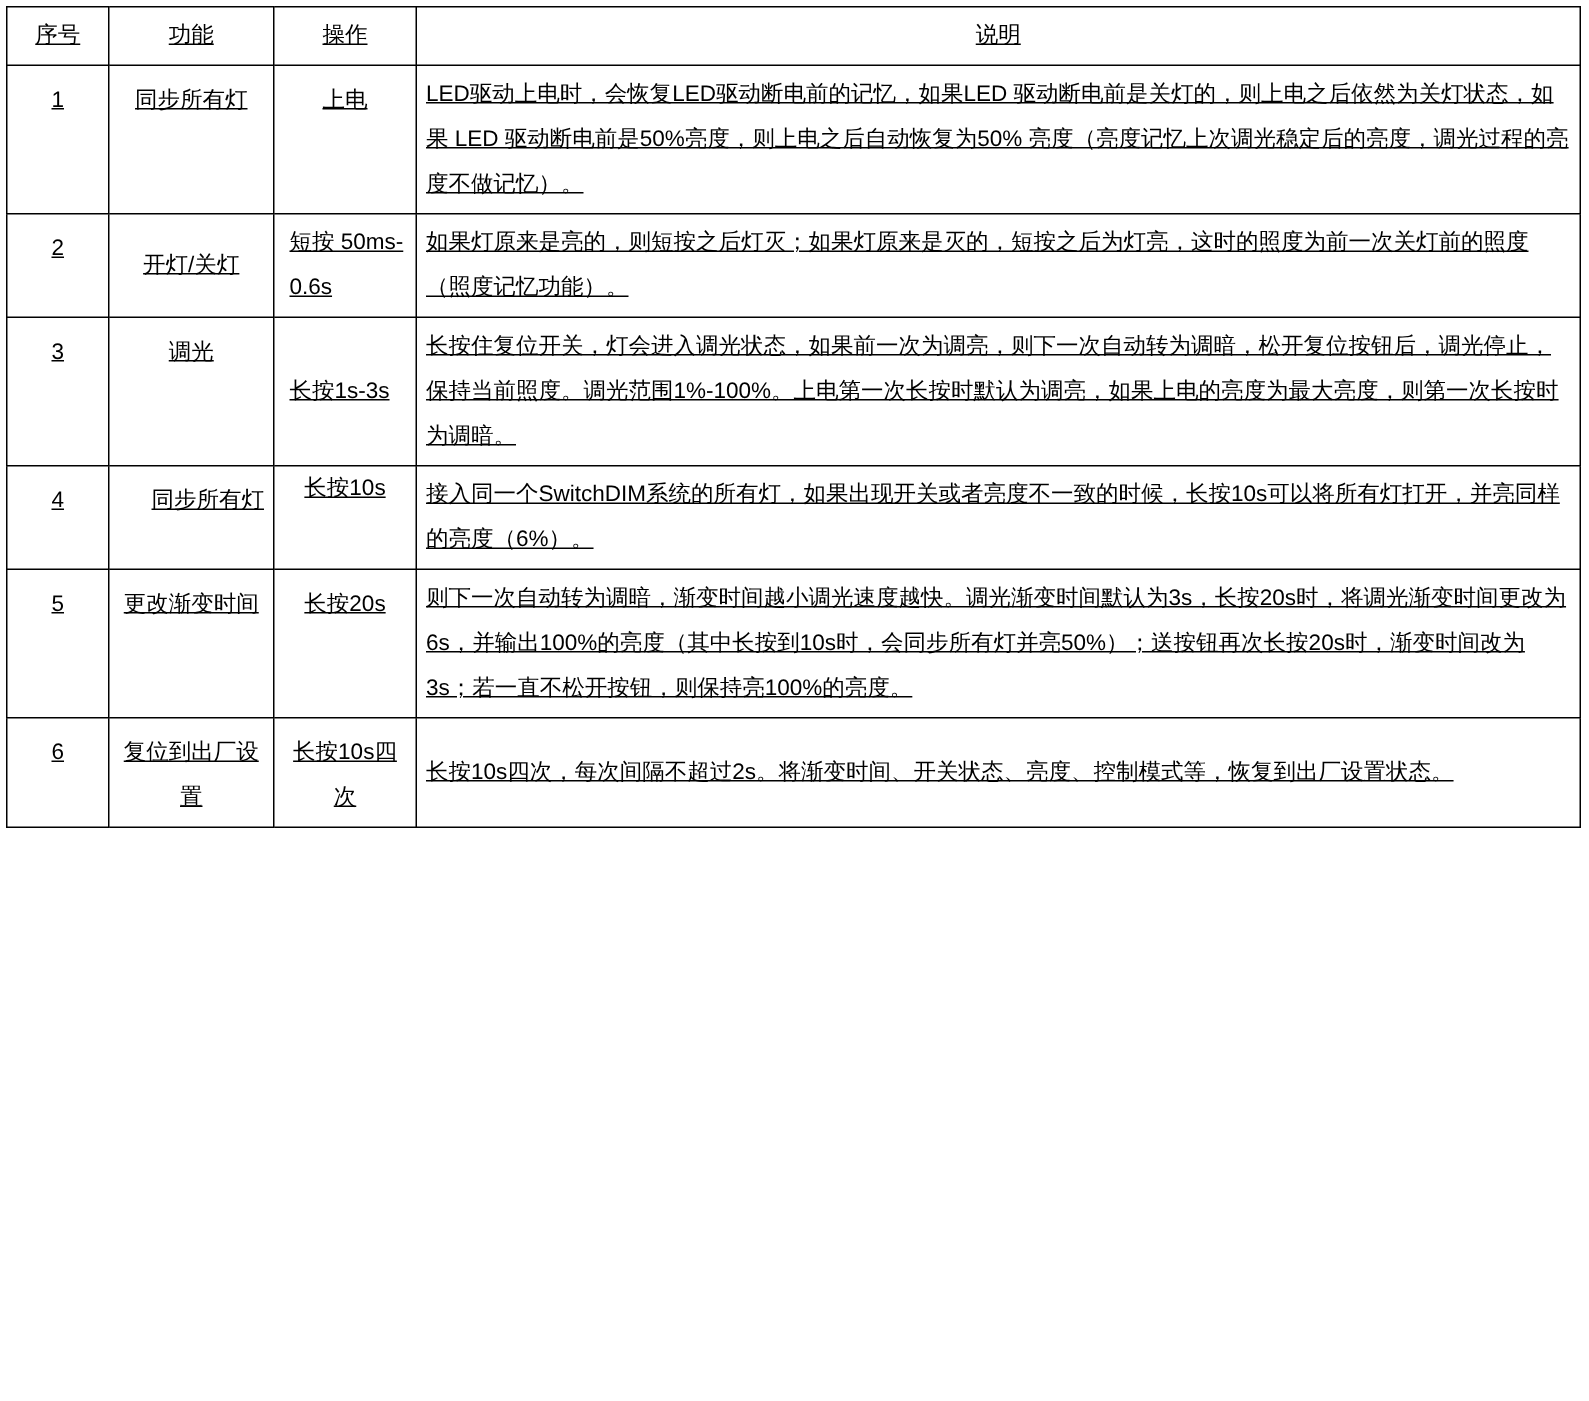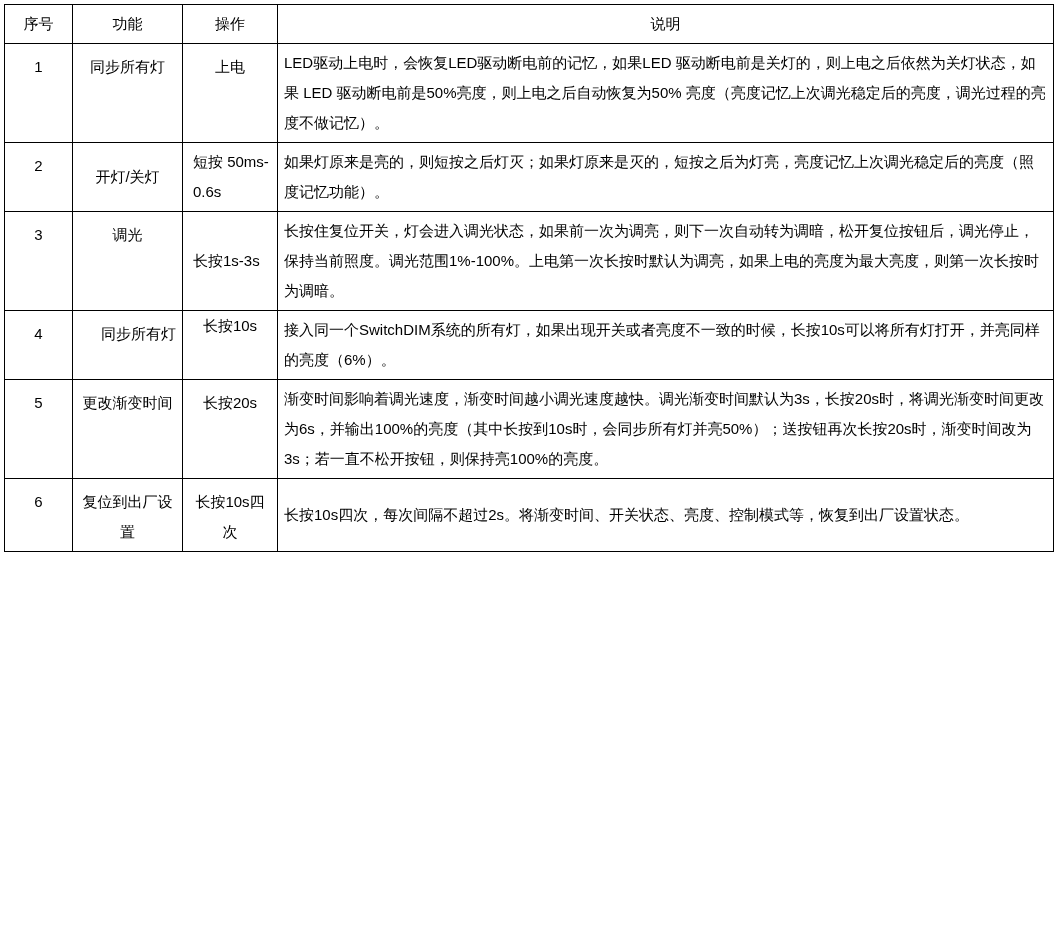--- a/index.html
+++ b/index.html
@@ -11,20 +11,21 @@
     width: 1059px;
     height: 934px;
     font-family: "Liberation Sans", "DejaVu Sans", sans-serif;
     color: #000000;
   }
   .sheet {
     width: 878px;
     height: 934px;
     box-sizing: border-box;
     padding: 4px 4px 0 4px;
+    text-decoration: underline;
   }
   table.spec {
     border-collapse: collapse;
     table-layout: fixed;
     width: 1049px;
     border: 1px solid #000;
   }
   table.spec col.c-no    { width: 68px; }
   table.spec col.c-func  { width: 110px; }
   table.spec col.c-op    { width: 95px; }
@@ -87,39 +88,39 @@
       <tr>
         <td class="no top">1</td>
         <td class="func" style="vertical-align:top;padding-top:8px;">同步所有灯</td>
         <td class="op" style="vertical-align:top;padding-top:8px;">上电</td>
         <td class="desc">LED驱动上电时，会恢复LED驱动断电前的记忆，如果LED 驱动断电前是关灯的，则上电之后依然为关灯状态，如果 LED 驱动断电前是50%亮度，则上电之后自动恢复为50% 亮度（亮度记忆上次调光稳定后的亮度，调光过程的亮度不做记忆）。</td>
       </tr>
       <tr>
         <td class="no top">2</td>
         <td class="func">开灯/关灯</td>
         <td class="op left">短按 50ms-0.6s</td>
-        <td class="desc">如果灯原来是亮的，则短按之后灯灭；如果灯原来是灭的，短按之后为灯亮，亮度记忆上次调光稳定后的亮度（照度记忆功能）。</td>
+        <td class="desc">如果灯原来是亮的，则短按之后灯灭；如果灯原来是灭的，短按之后为灯亮，这时的照度为前一次关灯前的照度（照度记忆功能）。</td>
       </tr>
       <tr>
         <td class="no top">3</td>
         <td class="func" style="vertical-align:top;padding-top:8px;">调光</td>
         <td class="op left">长按1s-3s</td>
         <td class="desc">长按住复位开关，灯会进入调光状态，如果前一次为调亮，则下一次自动转为调暗，松开复位按钮后，调光停止，保持当前照度。调光范围1%-100%。上电第一次长按时默认为调亮，如果上电的亮度为最大亮度，则第一次长按时为调暗。</td>
       </tr>
       <tr>
         <td class="no top">4</td>
         <td class="func" style="vertical-align:top;padding-top:8px;text-align:right;">同步所有灯</td>
         <td class="op" style="vertical-align:top;padding-top:0;">长按10s</td>
         <td class="desc">接入同一个SwitchDIM系统的所有灯，如果出现开关或者亮度不一致的时候，长按10s可以将所有灯打开，并亮同样的亮度（6%）。</td>
       </tr>
       <tr>
         <td class="no top">5</td>
         <td class="func" style="vertical-align:top;padding-top:8px;">更改渐变时间</td>
         <td class="op" style="vertical-align:top;padding-top:8px;">长按20s</td>
-        <td class="desc">渐变时间影响着调光速度，渐变时间越小调光速度越快。调光渐变时间默认为3s，长按20s时，将调光渐变时间更改为6s，并输出100%的亮度（其中长按到10s时，会同步所有灯并亮50%）；送按钮再次长按20s时，渐变时间改为3s；若一直不松开按钮，则保持亮100%的亮度。</td>
+        <td class="desc">则下一次自动转为调暗，渐变时间越小调光速度越快。调光渐变时间默认为3s，长按20s时，将调光渐变时间更改为6s，并输出100%的亮度（其中长按到10s时，会同步所有灯并亮50%）；送按钮再次长按20s时，渐变时间改为3s；若一直不松开按钮，则保持亮100%的亮度。</td>
       </tr>
       <tr>
         <td class="no top">6</td>
         <td class="func" style="vertical-align:top;padding-top:8px;">复位到出厂设置</td>
         <td class="op" style="vertical-align:top;padding-top:8px;">长按10s四次</td>
         <td class="desc">长按10s四次，每次间隔不超过2s。将渐变时间、开关状态、亮度、控制模式等，恢复到出厂设置状态。</td>
       </tr>
     </tbody>
   </table>
 </div>

